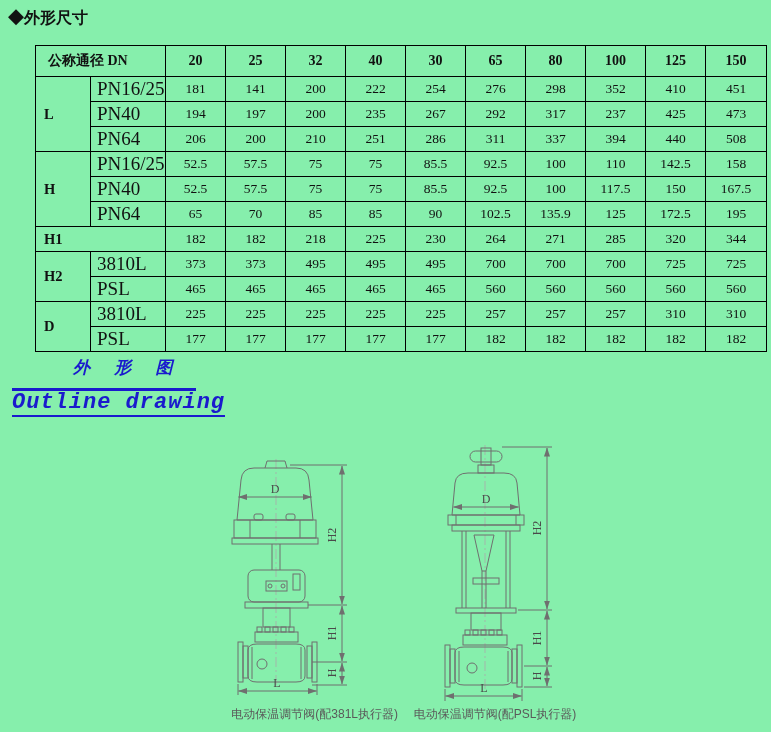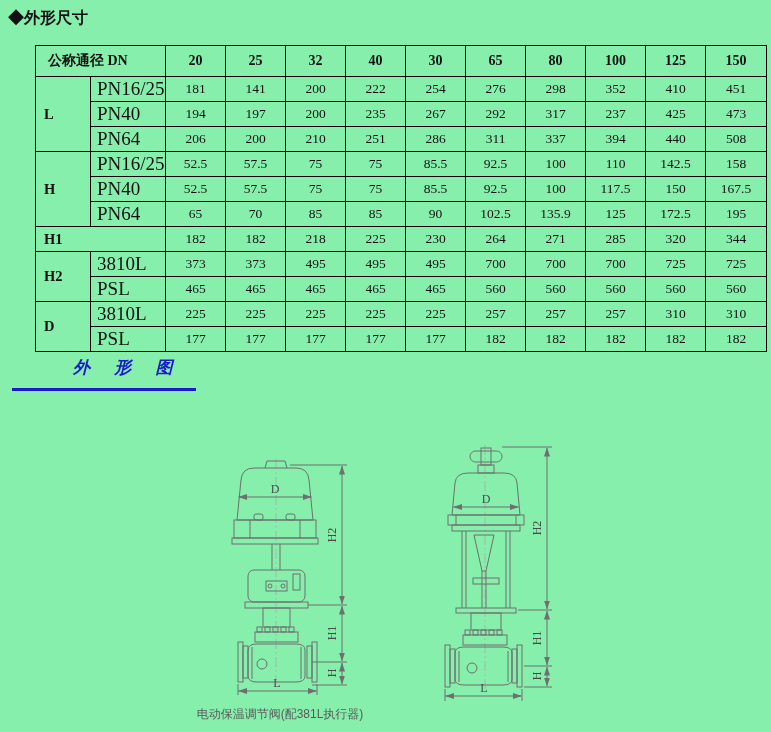--- a/index.html
+++ b/index.html
@@ -17,21 +17,21 @@
   #dims-table td.sub-cell{text-align:left;padding-left:6px;font-size:19px;}
   #heading-cn{position:absolute;left:26px;top:356px;color:#1a1acd;font-weight:bold;font-style:italic;
         font-size:17px;letter-spacing:10px;font-family:Liberation Serif, serif;margin-left:47px;}
   #heading-underline{position:absolute;left:12px;top:388px;width:184px;height:3px;background:#1a1acd;}
   #heading-en{position:absolute;left:12px;top:390px;color:#1a1acd;font-weight:bold;font-style:italic;
         font-size:22px;font-family:"Liberation Mono",monospace;border-bottom:2px solid #1a1acd;
         padding-bottom:0px;letter-spacing:1px;}
   #drawings-svg{position:absolute;left:190px;top:435px;}
   .caption{position:absolute;top:706px;width:220px;text-align:center;font-size:12px;color:#5a5a5a;
         font-family:"Liberation Sans",sans-serif;}
-  #caption-left{left:170px;}
+  #caption-left{left:178px;text-align:right;}
   #caption-right{left:385px;}
   .dim-label{font-family:"Liberation Serif",serif;font-size:12px;fill:#4a4a4a;}
 </style>
 </head>
 <body>
 
 <div id="page">
 
   <div id="section-title">◆外形尺寸</div>
 
@@ -209,20 +209,21 @@
       <td>182</td>
       <td>182</td>
       <td>182</td>
       <td>182</td>
     </tr>
   </tbody>
     </table>
 
   <div id="heading-cn">外 形 图</div>
   <div id="heading-underline"></div>
+  <div id="heading-en">Outline drawing</div>
 
   <svg id="drawings-svg" width="430" height="270" viewBox="0 0 430 270">
     <defs>
       <marker id="arr" markerWidth="9" markerHeight="6" refX="8.5" refY="3" orient="auto" markerUnits="userSpaceOnUse">
         <path d="M0,0 L9,3 L0,6 Z" fill="#6f6f6f"></path>
       </marker>
     </defs>
 
     <g stroke="#6f6f6f" fill="none" stroke-width="1">
       <line x1="86" y1="24" x2="86" y2="250" stroke="#aaa" stroke-width="0.8" stroke-dasharray="10 3 2 3"></line>
@@ -376,14 +377,15 @@
     </g>
 
     <text class="dim-label" x="296" y="68" text-anchor="middle">D</text>
     <text class="dim-label" x="351" y="93" text-anchor="middle" transform="rotate(-90 351 93)">H2</text>
     <text class="dim-label" x="351" y="203" text-anchor="middle" transform="rotate(-90 351 203)">H1</text>
     <text class="dim-label" x="351" y="241" text-anchor="middle" transform="rotate(-90 351 241)">H</text>
     <text class="dim-label" x="294" y="257" text-anchor="middle">L</text>
   </svg>
 
   <div class="caption" id="caption-left">电动保温调节阀(配381L执行器)</div>
+  <div class="caption" id="caption-right">电动保温调节阀(配PSL执行器)</div>
 
 </div>
 
 </body></html>

